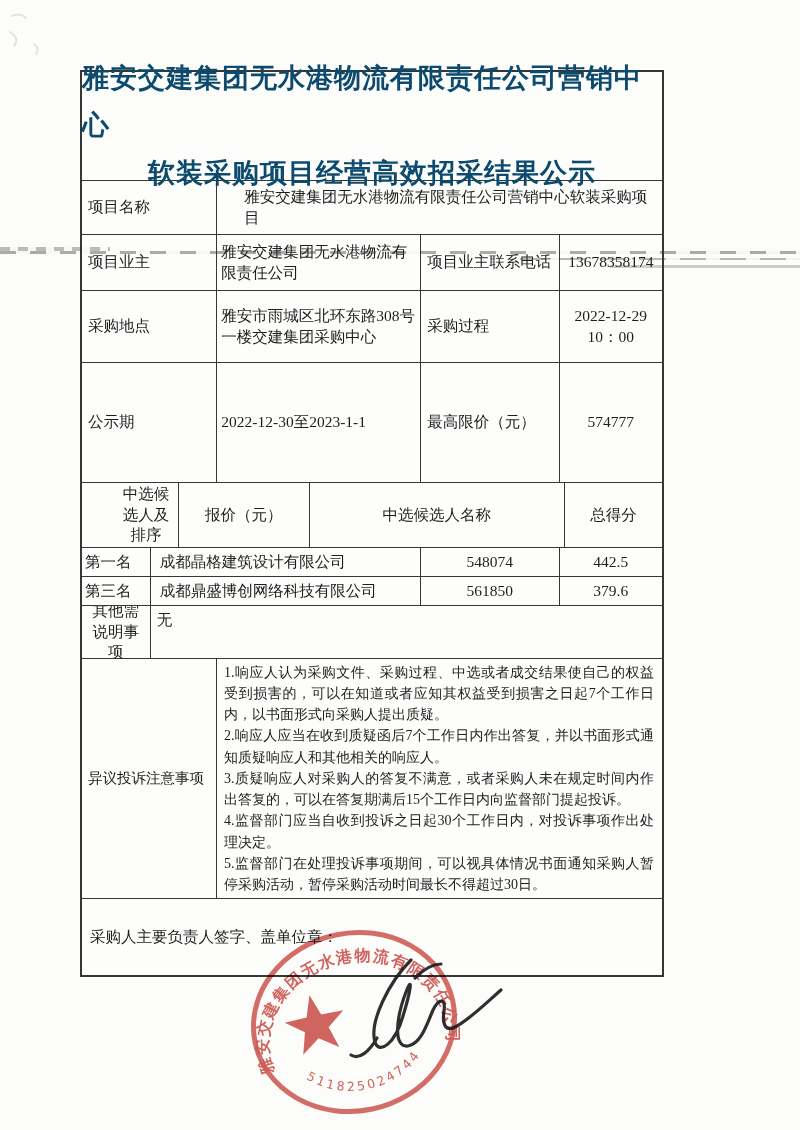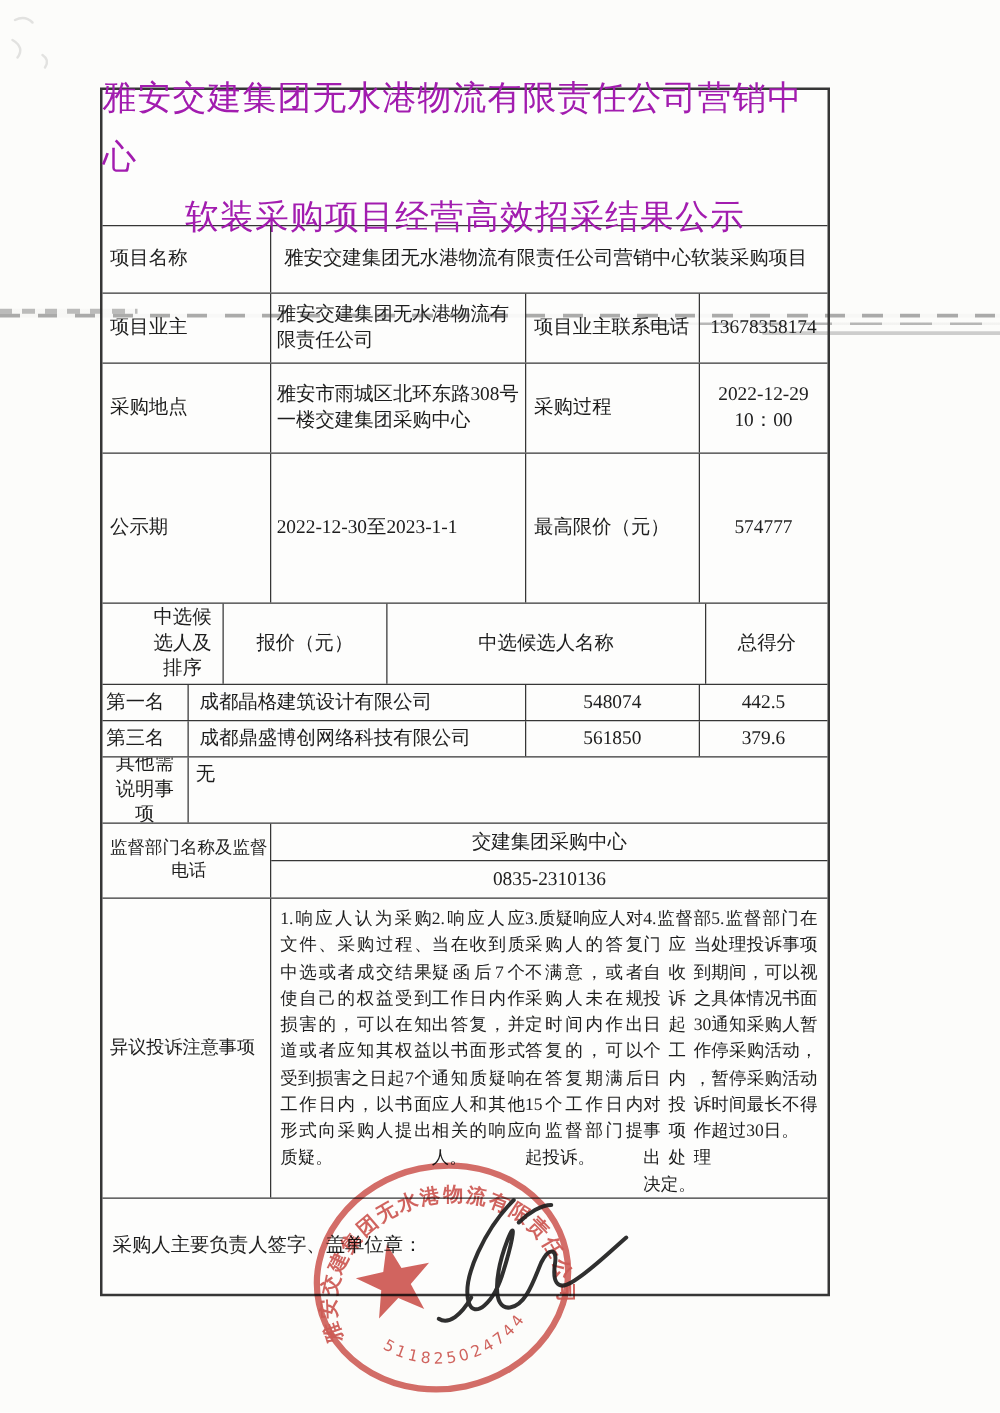--- a/index.html
+++ b/index.html
@@ -35,39 +35,39 @@
   .w-val2   { width:205px; }   
   .w-val2 > span, .w-val2 { padding-left:4px; padding-right:3px; }
   .w-lab3   { width:139px; }   
   .w-val4   { width:104px; }   
   .w-wide   { width:448px; }   
   .w-rank   { width:68px;  }   
   .w-name   { width:272px; }   
   .w-rest   { width:515px; }   
   
   .r-title { height:108px; flex-direction:column; justify-content:center; align-items:center; }
-  .r-title .t-line { font-size:27px; font-weight:normal; letter-spacing:1px; line-height:1.75; color:#a21caf; }
+  .r-title .t-line { font-size:27px; font-weight:bold; letter-spacing:1px; line-height:1.75; color:#0c4a6e; }
   .r-pname { height:54px; }
   .r-owner { height:56px; }
   .r-loc   { height:72px; }
   .r-pub   { height:120px; }
   .r-chead { height:65px;padding-left:32px; }
   .r-cand  { height:29px; }
   .r-other { height:53px; }
   .r-sup   { height:60px; }
   .r-comp  { height:240px; }
   .r-sign  { height:77px; }
   .sup-label { font-size:14px; }
   .sup-right { display:flex; flex-direction:column; width:449px; border-left:1.5px solid #363636; }
   .sup-sub { flex:1; display:flex; align-items:center; justify-content:center; font-size:15.5px; }
   .sup-sub + .sup-sub { border-top:1.5px solid #363636; }
   .comp-label { font-size:14.5px; }
   .comp-body {
     width:449px; border-left:1.5px solid #363636;
-    display:flex; flex-direction:row; justify-content:center;
+    display:flex; flex-direction:column; justify-content:center;
     padding:6px 8px 6px 7px;
   }
   .comp-body p { font-size:14px; line-height:1.52; text-align:justify; }
   .sign-cell { width:100%; padding-left:8px; font-size:15.5px; }
   
   .streak { position:absolute; left:0; z-index:30; pointer-events:none; }
   .s1 { top:251px; width:800px; height:3px; opacity:.5; filter:blur(.4px);
         background:repeating-linear-gradient(90deg, rgba(50,50,50,.8) 0 16px, rgba(50,50,50,.05) 16px 30px); }
   .s2 { top:258px; left:520px; width:280px; height:2px; opacity:.45;
         background:repeating-linear-gradient(90deg, rgba(60,60,60,.8) 0 26px, rgba(60,60,60,.1) 26px 40px); }
@@ -83,21 +83,21 @@
 
 <div class="doc-table">
 
   <div class="row r-title">
     <div class="t-line">雅安交建集团无水港物流有限责任公司营销中心</div>
     <div class="t-line">软装采购项目经营高效招采结果公示</div>
   </div>
 
   <div class="row r-pname">
     <div class="cell w-label c-left">项目名称</div>
-    <div class="cell w-wide c-left" style="padding-left:10px">雅安交建集团无水港物流有限责任公司营销中心软装采购项目</div>
+    <div class="cell w-wide c-left" style="padding-left:27px">雅安交建集团无水港物流有限责任公司营销中心软装采购项目</div>
   </div>
 
   <div class="row r-owner">
     <div class="cell w-label c-left">项目业主</div>
     <div class="cell w-val2 c-left">雅安交建集团无水港物流有限责任公司</div>
     <div class="cell w-lab3 c-left">项目业主联系电话</div>
     <div class="cell w-val4 c-center">13678358174</div>
   </div>
 
   <div class="row r-loc">
@@ -133,27 +133,20 @@
     <div class="cell w-name c-left" style="padding-left:9px">成都鼎盛博创网络科技有限公司</div>
     <div class="cell w-lab3 c-center">561850</div>
     <div class="cell w-val4 c-center">379.6</div>
   </div>
 
   <div class="row r-other">
     <div class="cell w-rank c-center" style="padding:2px 3px">其他需说明事项</div>
     <div class="cell w-rest c-left" style="align-items:flex-start;padding-top:4px">无</div>
   </div>
 
-  <div class="row r-sup">
-    <div class="cell w-label c-left sup-label" style="padding-right:2px">监督部门名称及监督电话</div>
-    <div class="sup-right">
-      <div class="sup-sub">交建集团采购中心</div>
-      <div class="sup-sub">0835-2310136</div>
-    </div>
-  </div>
 
   <div class="row r-comp">
     <div class="cell w-label c-left comp-label" style="border-left:none">异议投诉注意事项</div>
     <div class="comp-body">
       <p>1.响应人认为采购文件、采购过程、中选或者成交结果使自己的权益受到损害的，可以在知道或者应知其权益受到损害之日起7个工作日内，以书面形式向采购人提出质疑。</p>
       <p>2.响应人应当在收到质疑函后7个工作日内作出答复，并以书面形式通知质疑响应人和其他相关的响应人。</p>
       <p>3.质疑响应人对采购人的答复不满意，或者采购人未在规定时间内作出答复的，可以在答复期满后15个工作日内向监督部门提起投诉。</p>
       <p>4.监督部门应当自收到投诉之日起30个工作日内，对投诉事项作出处理决定。</p>
       <p>5.监督部门在处理投诉事项期间，可以视具体情况书面通知采购人暂停采购活动，暂停采购活动时间最长不得超过30日。</p>
     </div>

